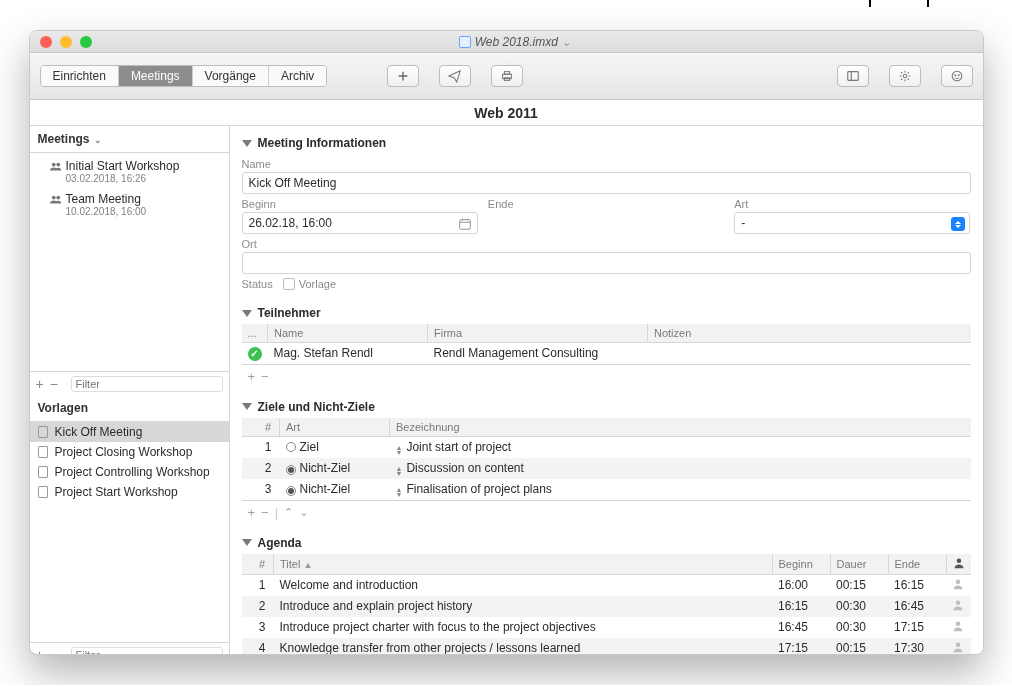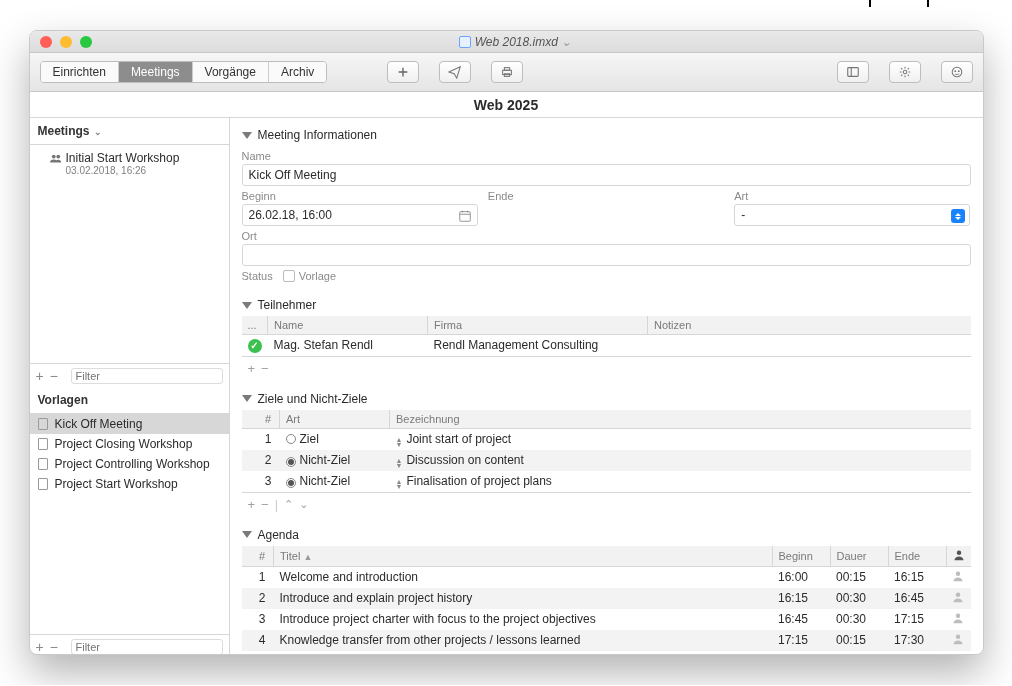--- a/index.html
+++ b/index.html
@@ -10,21 +10,21 @@
   *{box-sizing:border-box;}
   body{margin:0;background:transparent;font:12px -apple-system,Helvetica,Arial,sans-serif;color:var(--text);}
   .shell{width:955px;height:625px;margin:30px auto;border:1px solid #c9c9c9;border-radius:8px;overflow:hidden;background:var(--panel);box-shadow:0 18px 40px rgba(0,0,0,.3);}
   
   .titlebar{height:22px;background:linear-gradient(#e9e9e9,#dcdcdc);display:flex;align-items:center;padding:0 10px;gap:8px;border-bottom:1px solid #c7c7c7;}
   .tl-dot{width:12px;height:12px;border-radius:50%;}
   .red{background:#ff5f57}.yel{background:#febc2e}.grn{background:#28c840}
   .title{flex:1;text-align:center;font-size:12px;color:#555;margin-left:-42px;font-style:italic;}
   .title-ic{display:inline-block;width:12px;height:12px;border:1px solid #6aa6ff;background:#e7f0ff;margin-right:4px;border-radius:2px;vertical-align:-2px;}
   
-  .toolbar{height:39px;background:linear-gradient(#f6f6f6,#e5e5e5);border-bottom:1px solid #c7c7c7;display:flex;align-items:center;padding:0 10px;gap:20px;}
+  .toolbar{height:47px;background:linear-gradient(#f6f6f6,#e5e5e5);border-bottom:1px solid #c7c7c7;display:flex;align-items:center;padding:0 10px;gap:20px;}
   .seg{display:flex;border:1px solid #bdbdbd;border-radius:4px;overflow:hidden;background:#fff;}
   .seg .opt{padding:3px 12px;font-size:12px;border-right:1px solid #ccc;background:#fafafa;color:#333;}
   .seg .opt:last-child{border-right:none;}
   .seg .opt.on{background:var(--seg-on);color:#fff;}
   .tb-btn{width:32px;height:22px;border:1px solid #bdbdbd;border-radius:4px;background:linear-gradient(#fff,#f0f0f0);display:flex;align-items:center;justify-content:center;color:#666;}
   .spacer{flex:1;}
   .ic{width:14px;height:14px;}
   
   .dochead{height:26px;display:flex;align-items:center;justify-content:center;border-bottom:1px solid var(--border);font-size:14px;font-weight:600;background:#fff;}
   
@@ -43,21 +43,21 @@
   .sb-foot .pm{color:#888;font-size:14px;line-height:1;}
   .gear{color:#888;width:13px;height:13px;}
   .filter{flex:1;height:16px;border:1px solid #ddd;border-radius:3px;font-size:11px;padding:0 4px;background:#fff;}
   .templates{flex:0 0 auto;}
   .tlist{padding:0;}
   .tlist .row{padding:3px 8px;display:flex;align-items:center;gap:4px;}
   .tlist .row.sel{background:#d7d7d7;}
   .doc-ic{width:10px;height:12px;border:1px solid #999;display:inline-block;border-radius:1px;position:relative;margin-right:3px;}
   
   .panel{padding:6px 12px 2px 12px;}
-  .phead{display:flex;align-items:center;gap:6px;font-weight:400;font-size:12px;padding:4px 0;}
+  .phead{display:flex;align-items:center;gap:6px;font-weight:700;font-size:12px;padding:4px 0;}
   .disc{width:0;height:0;border-left:5px solid transparent;border-right:5px solid transparent;border-top:7px solid #7a7a7a;display:inline-block;}
   .lbl{font-size:11px;color:#8a8a8a;padding:4px 0 2px;}
   .fld{width:100%;height:22px;border:1px solid var(--border);border-radius:3px;padding:0 6px;font-size:12px;display:flex;align-items:center;background:#fff;}
   .fld3{display:flex;gap:10px;}
   .fld3>div{flex:1;}
   .date{position:relative;}
   .date .cal{position:absolute;right:5px;top:4px;color:#888;}
   .sel{position:relative;}
   .sel .car{position:absolute;right:4px;top:4px;width:14px;height:14px;background:var(--blue);border-radius:3px;display:flex;flex-direction:column;align-items:center;justify-content:center;gap:1px;}
   .sel .car::before,.sel .car::after{content:"";width:0;height:0;border-left:3px solid transparent;border-right:3px solid transparent;}
@@ -148,34 +148,42 @@
     <div class="tb-btn">
         <svg class="ic" viewBox="0 0 16 16" fill="none" stroke="#777" stroke-width="1.2">
           <circle cx="8" cy="8" r="5.5"></circle>
           <circle cx="6" cy="7" r=".5" fill="#777"></circle>
           <circle cx="10" cy="7" r=".5" fill="#777"></circle>
           <path d="M5.5 10c1 1 4 1 5 0"></path>
         </svg>
       </div>
   </div>
 
-  <div class="dochead">Web 2025</div>
+  <div class="dochead">Web 2011</div>
 
   <div class="main">
 
     <div class="sidebar">
       <div class="sb-head"><span>Meetings</span><span class="chev"> ⌄</span></div>
       <div class="mlist" id="mlist">
           <div class="mitem">
             <div class="t"><svg class="peop-ic" viewBox="0 0 16 12" fill="#777">
                 <circle cx="5" cy="4" r="2.5"></circle>
                 <circle cx="11" cy="4" r="2.5"></circle>
                 <path d="M0 12c0-2.5 2-4 5-4s5 1.5 5 4zM7 12c0-2.3 1.8-3.7 4-3.7s4 1.4 4 3.7z"></path>
               </svg>Initial Start Workshop</div>
             <div class="s">03.02.2018, 16:26</div>
+          </div>
+          <div class="mitem">
+            <div class="t"><svg class="peop-ic" viewBox="0 0 16 12" fill="#777">
+                <circle cx="5" cy="4" r="2.5"></circle>
+                <circle cx="11" cy="4" r="2.5"></circle>
+                <path d="M0 12c0-2.5 2-4 5-4s5 1.5 5 4zM7 12c0-2.3 1.8-3.7 4-3.7s4 1.4 4 3.7z"></path>
+              </svg>Team Meeting</div>
+            <div class="s">10.02.2018, 16:00</div>
           </div>
         </div>
       <div class="sb-foot">
         <span class="pm">+</span>
         <span class="pm">−</span>
         <svg class="gear" viewBox="0 0 16 16" fill="none" stroke="#888" stroke-width="1.2">
             <circle cx="8" cy="8" r="2"></circle>
             <path d="M8 2v2M8 12v2M2 8h2M12 8h2M3.5 3.5l1.4 1.4M11.1 11.1l1.4 1.4M12.5 3.5l-1.4 1.4M4.9 11.1l-1.4 1.4"></path>
           </svg>
         <input class="filter" placeholder="Filter" style="">

